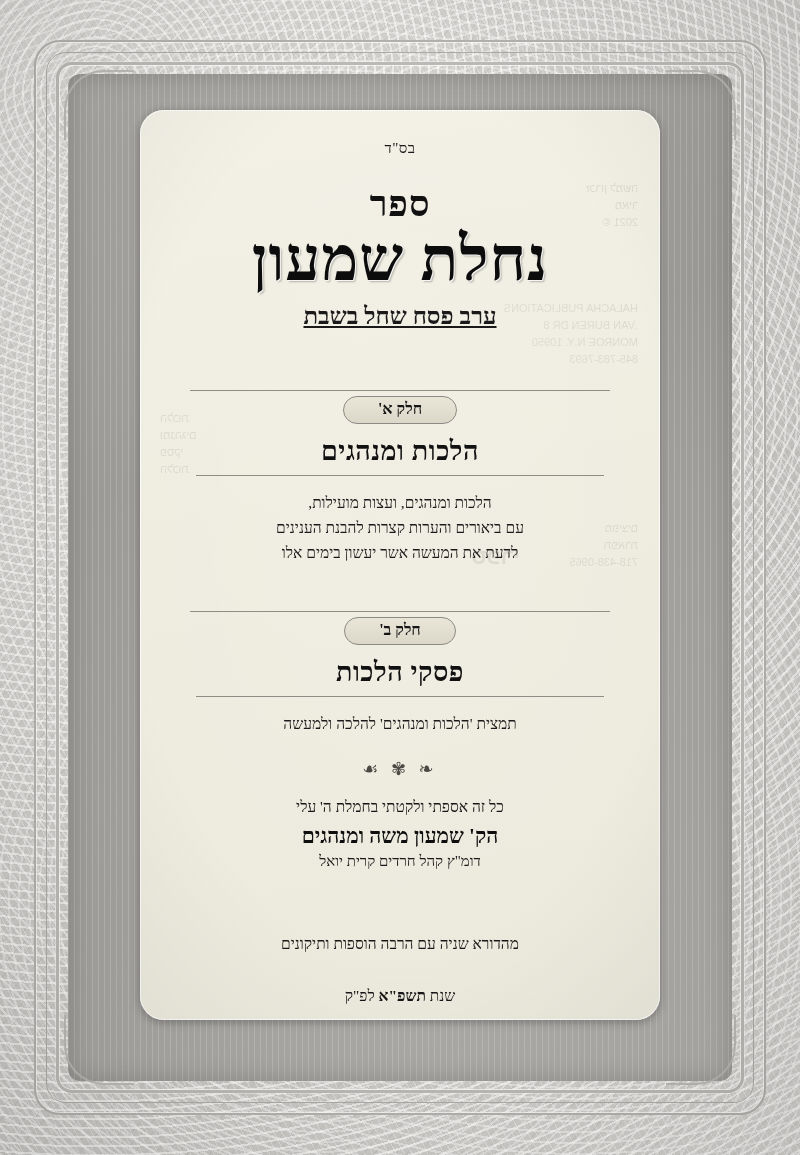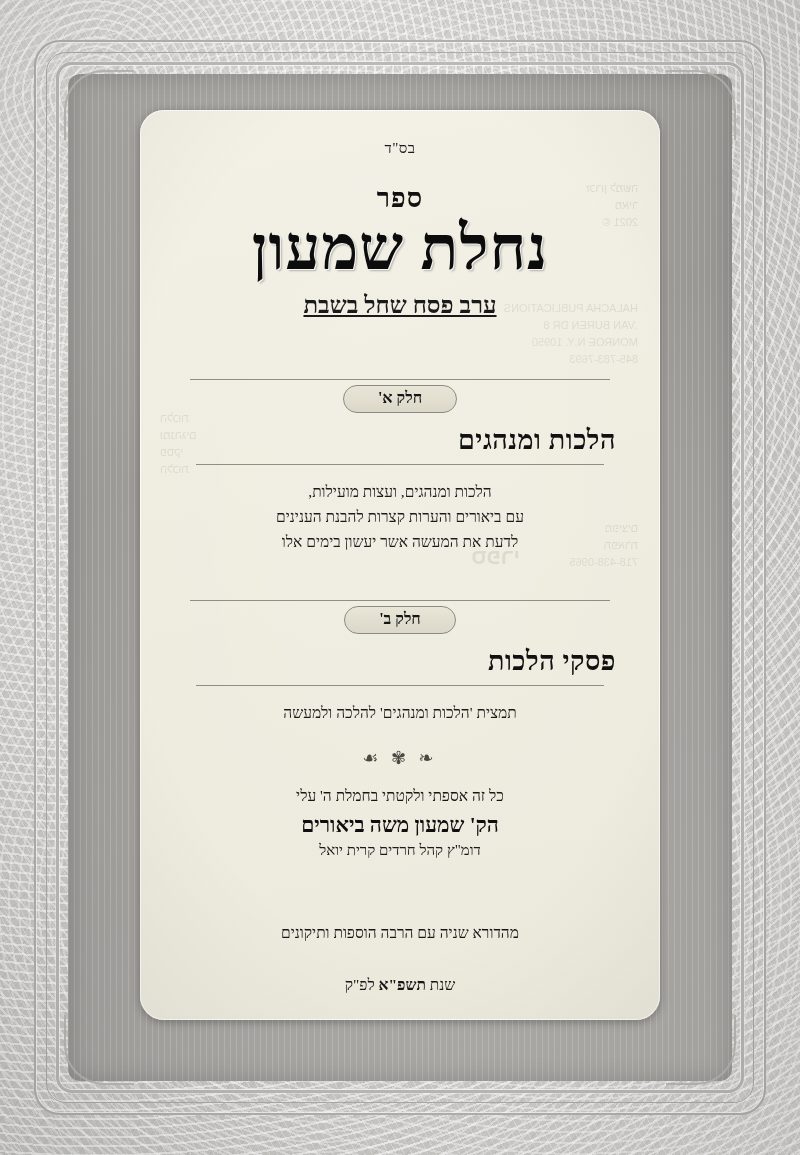--- a/index.html
+++ b/index.html
@@ -123,21 +123,21 @@
   .content { position: relative; z-index: 2; }
 
   .besd {
     font-size: 15px;
     color: #1b1b1b;
     letter-spacing: .5px;
     margin: 4px 0 26px 0;
   }
 
   .sefer {
-    font-size: 27px;
+    font-size: 36px;
     font-weight: bold;
     color: #111;
     margin: 0 0 2px 0;
     letter-spacing: 1px;
   }
 
   .maintitle {
     font-size: 62px;
     font-weight: bold;
     color: #0c0c0c;
@@ -179,21 +179,20 @@
     background: #8e8d86;
     z-index: 1;
   }
 
   .part-head {
     font-size: 27px;
     font-weight: bold;
     color: #111;
     margin: 12px 0 8px 0;
     letter-spacing: .5px;
-    text-align: right;
   }
   .rule {
     height: 1px;
     background: #8e8d86;
     margin: 6px 12px 14px 12px;
   }
 
   .desc {
     font-size: 15.5px;
     line-height: 1.62;
@@ -296,21 +295,21 @@
         <span class="part-pill">חלק ב'</span>
       </div>
       <div class="part-head">פסקי הלכות</div>
       <div class="rule"></div>
       <div class="desc">תמצית 'הלכות ומנהגים' להלכה ולמעשה</div>
 
       <div class="ornament">❧ ✾ ☙</div>
 
 
       <div class="credit">כל זה אספתי ולקטתי בחמלת ה' עלי</div>
-      <div class="author">הק' שמעון משה ביאורים</div>
+      <div class="author">הק' שמעון משה ומנהגים</div>
       <div class="author-role">דומ"ץ קהל חרדים קרית יואל</div>
 
       <div class="edition">
         <span>מהדורא שניה עם הרבה הוספות ותיקונים</span><br>
         <span>שנת </span><b>תשפ"א</b><span> לפ"ק</span>
       </div>
 
     </div>
   </div>
 </div>

